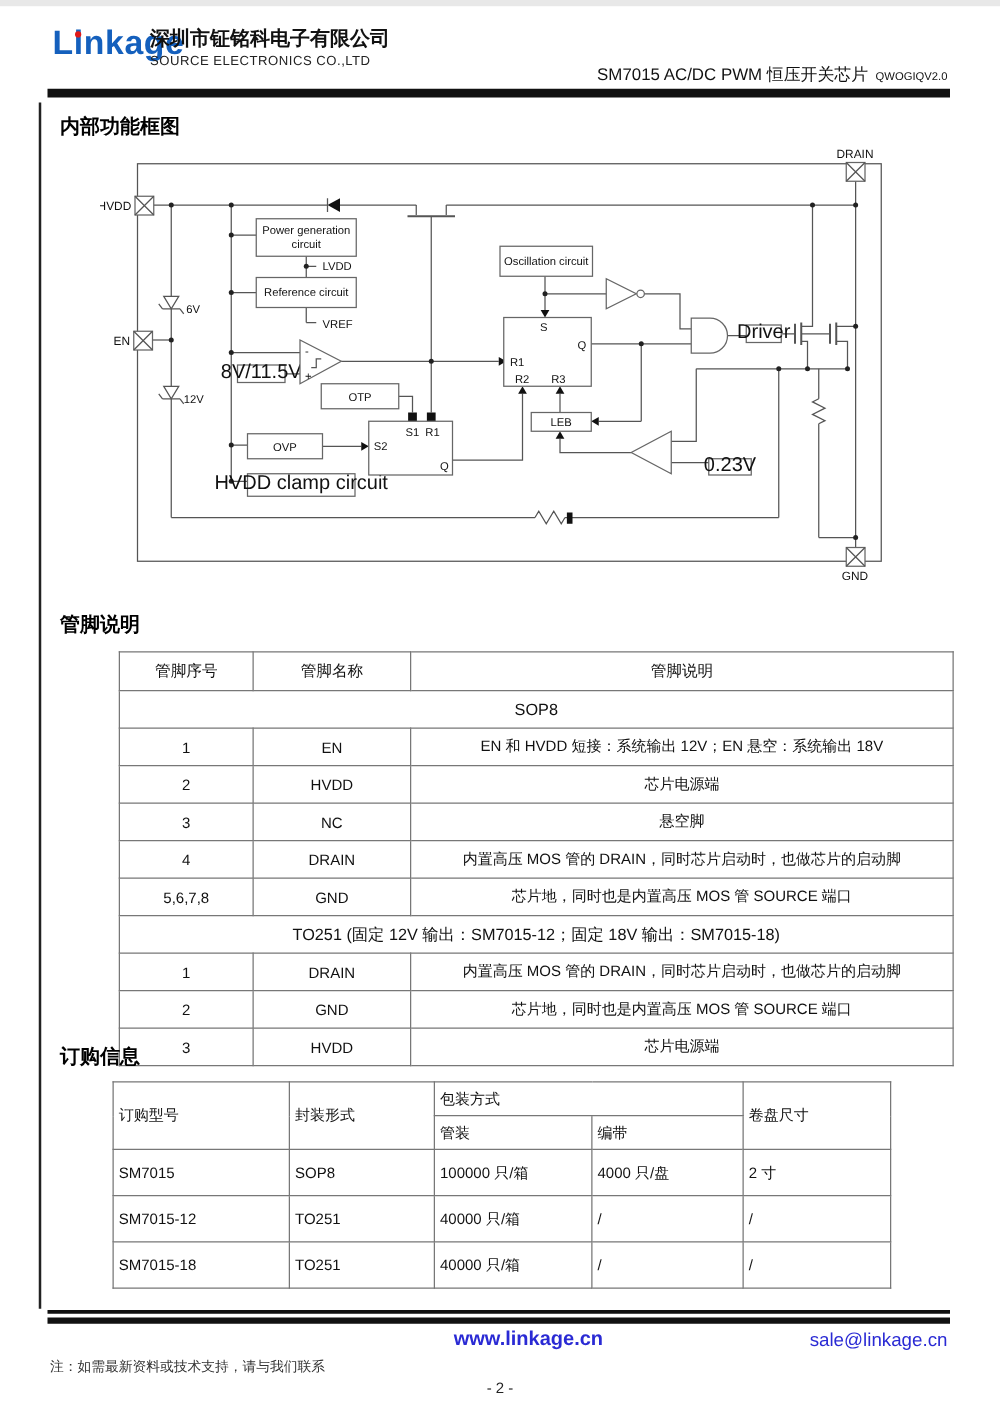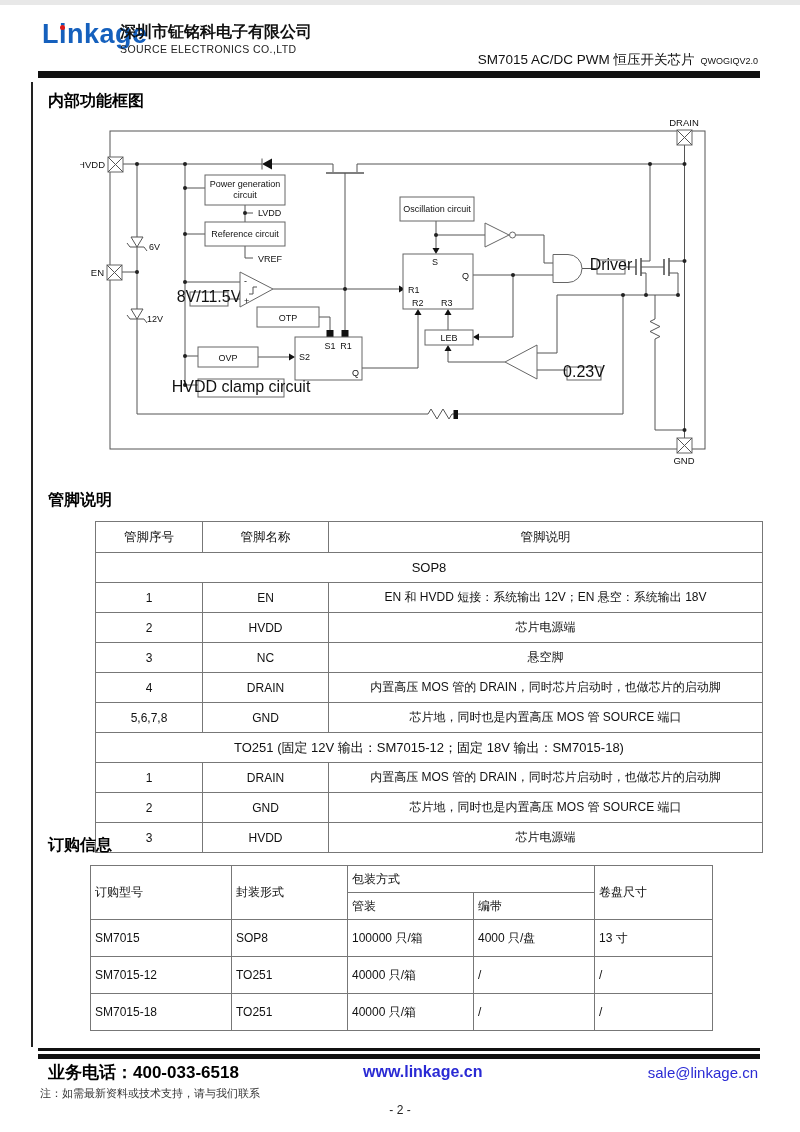--- a/index.html
+++ b/index.html
@@ -336,42 +336,39 @@
     </tr>
     <tr class="h">
       <td>管装</td>
       <td>编带</td>
     </tr>
     <tr class="d">
       <td>SM7015</td>
       <td>SOP8</td>
       <td>100000 只/箱</td>
       <td>4000 只/盘</td>
-      <td>13 寸</td>
+      <td>2 寸</td>
     </tr>
     <tr class="d">
       <td>SM7015-12</td>
       <td>TO251</td>
       <td>40000 只/箱</td>
       <td>/</td>
       <td>/</td>
     </tr>
     <tr class="d">
       <td>SM7015-18</td>
       <td>TO251</td>
       <td>40000 只/箱</td>
       <td>/</td>
       <td>/</td>
     </tr>
   </tbody>
     </table>
 
   <div class="fbar1"></div>
   <div class="fbar2"></div>
-  <div class="phone">
-    <span>业务电话：</span><span>400-033-6518</span>
-  </div>
   <div class="note">注：如需最新资料或技术支持，请与我们联系</div>
   <div class="website">www.linkage.cn</div>
   <div class="email">sale@linkage.cn</div>
   <div class="pagenum">- 2 -</div>
 
 </div>
 
 </body></html>

